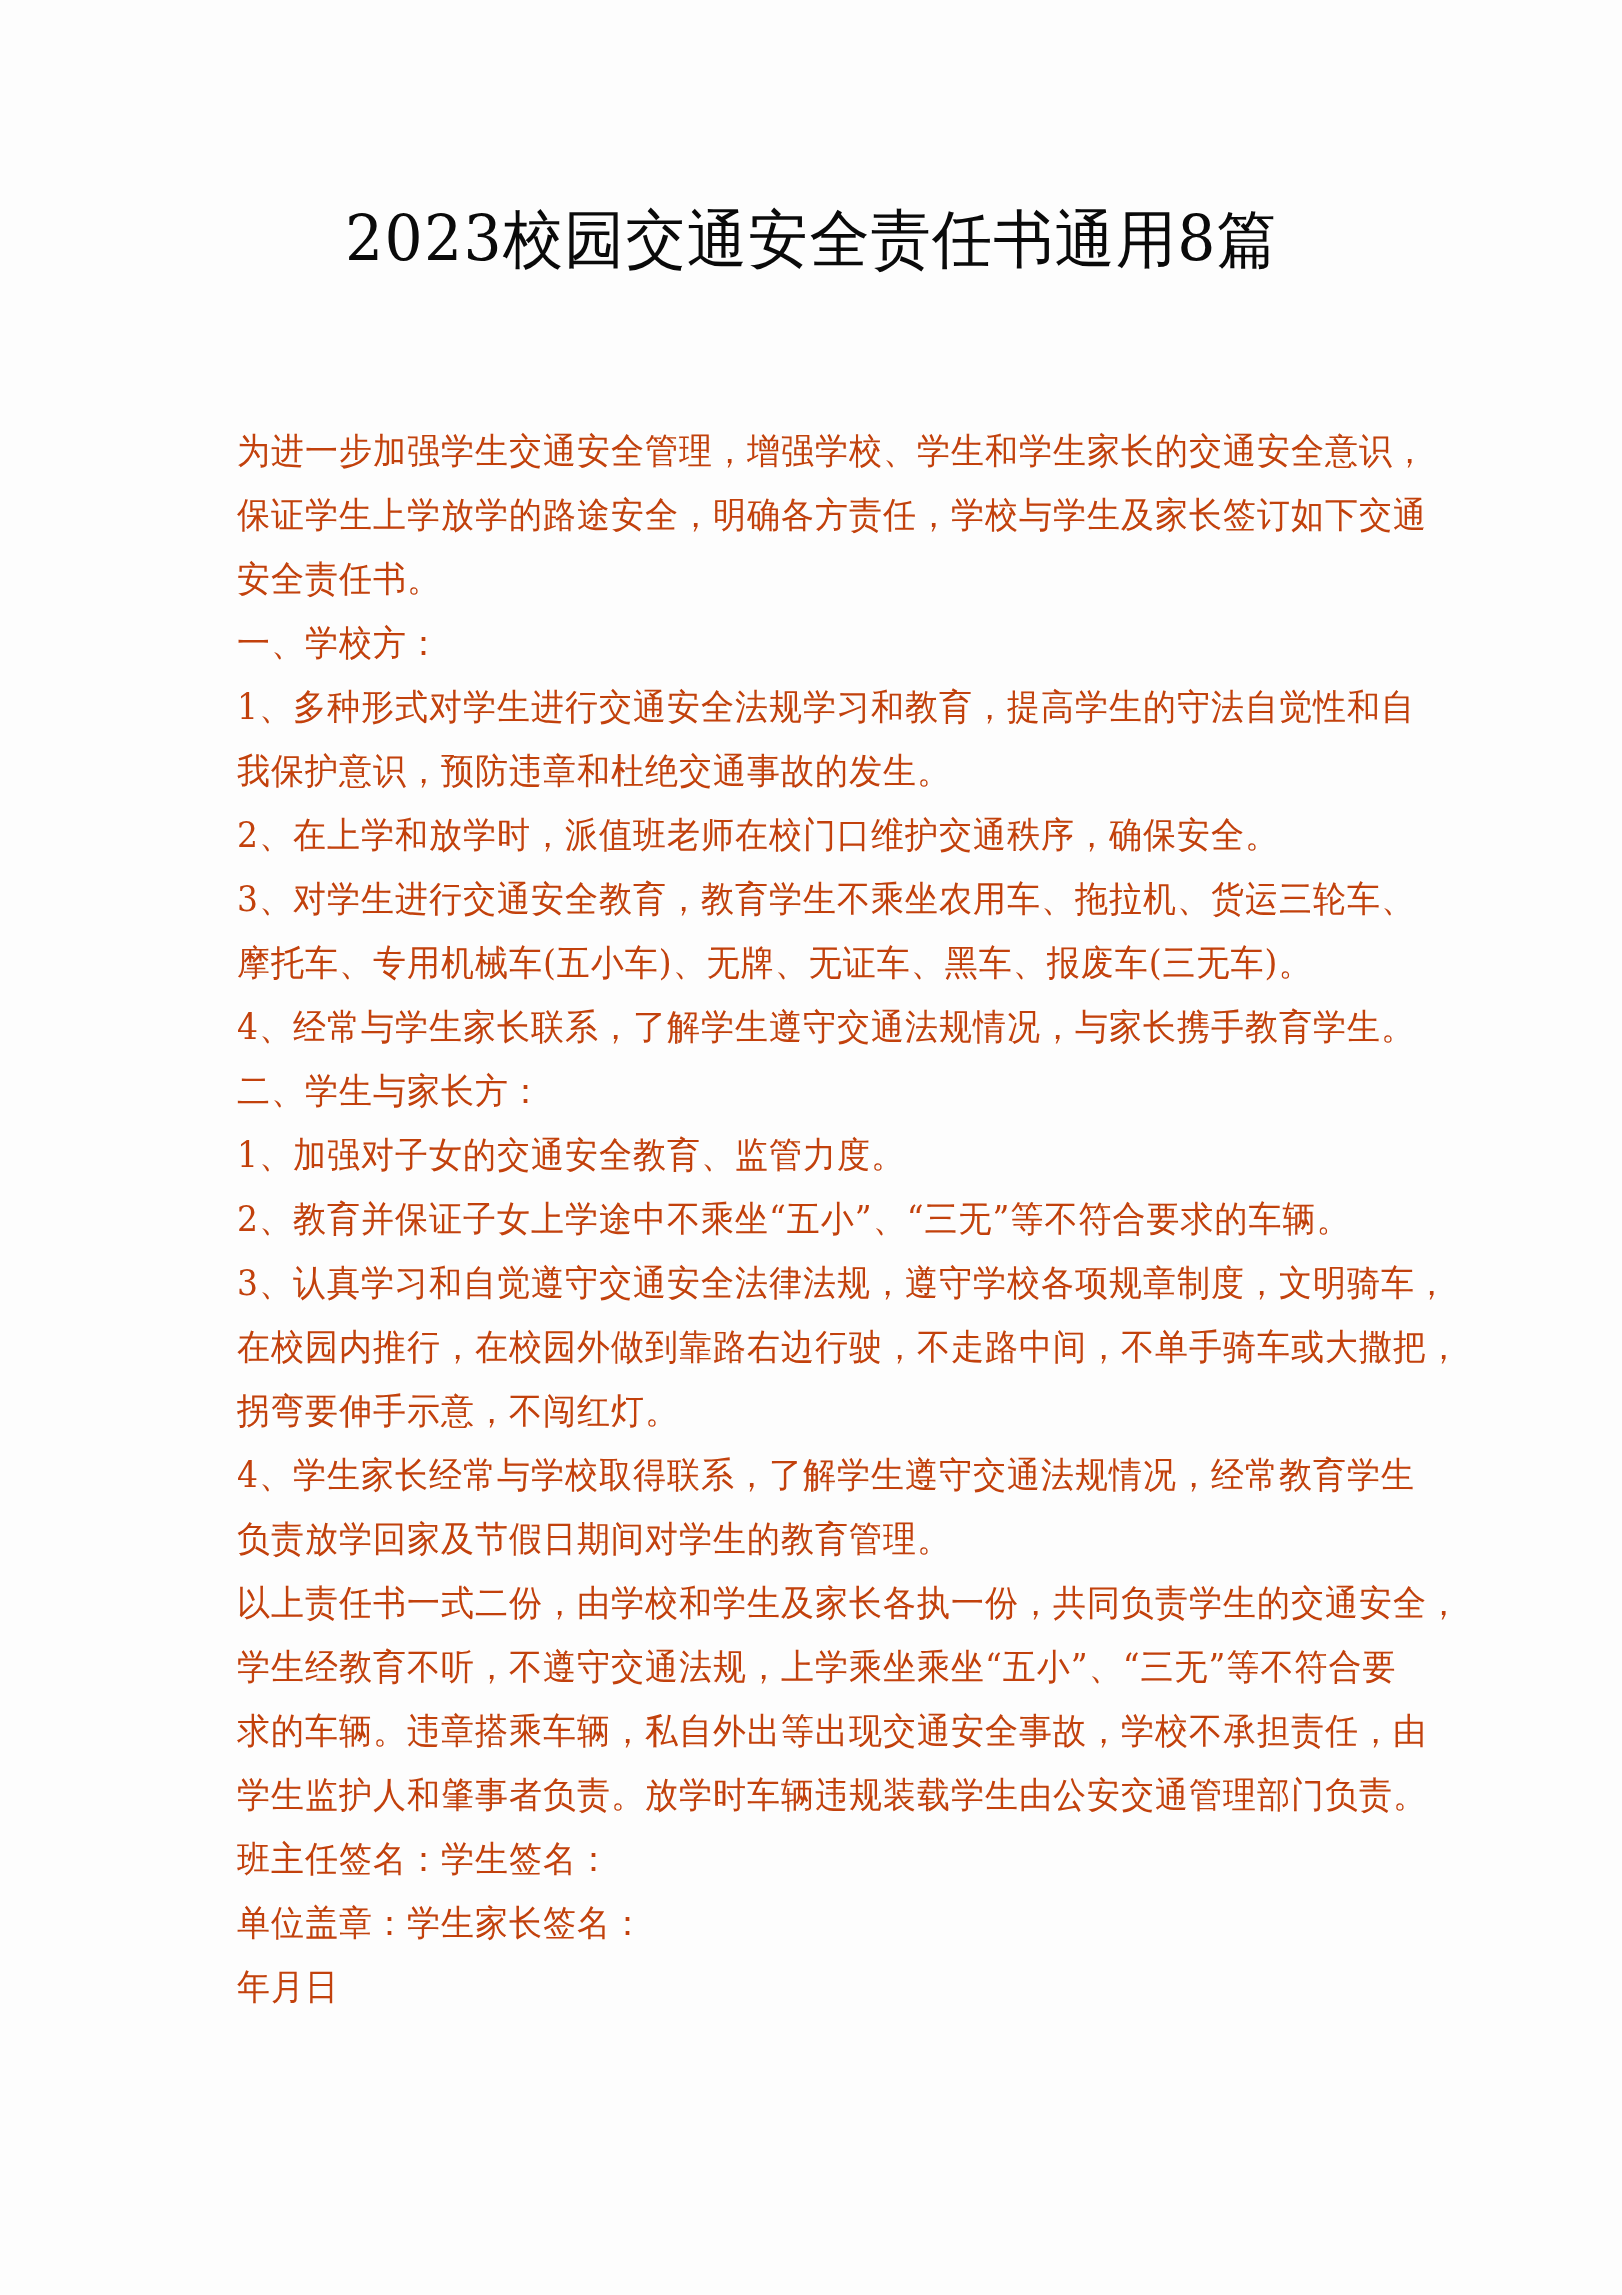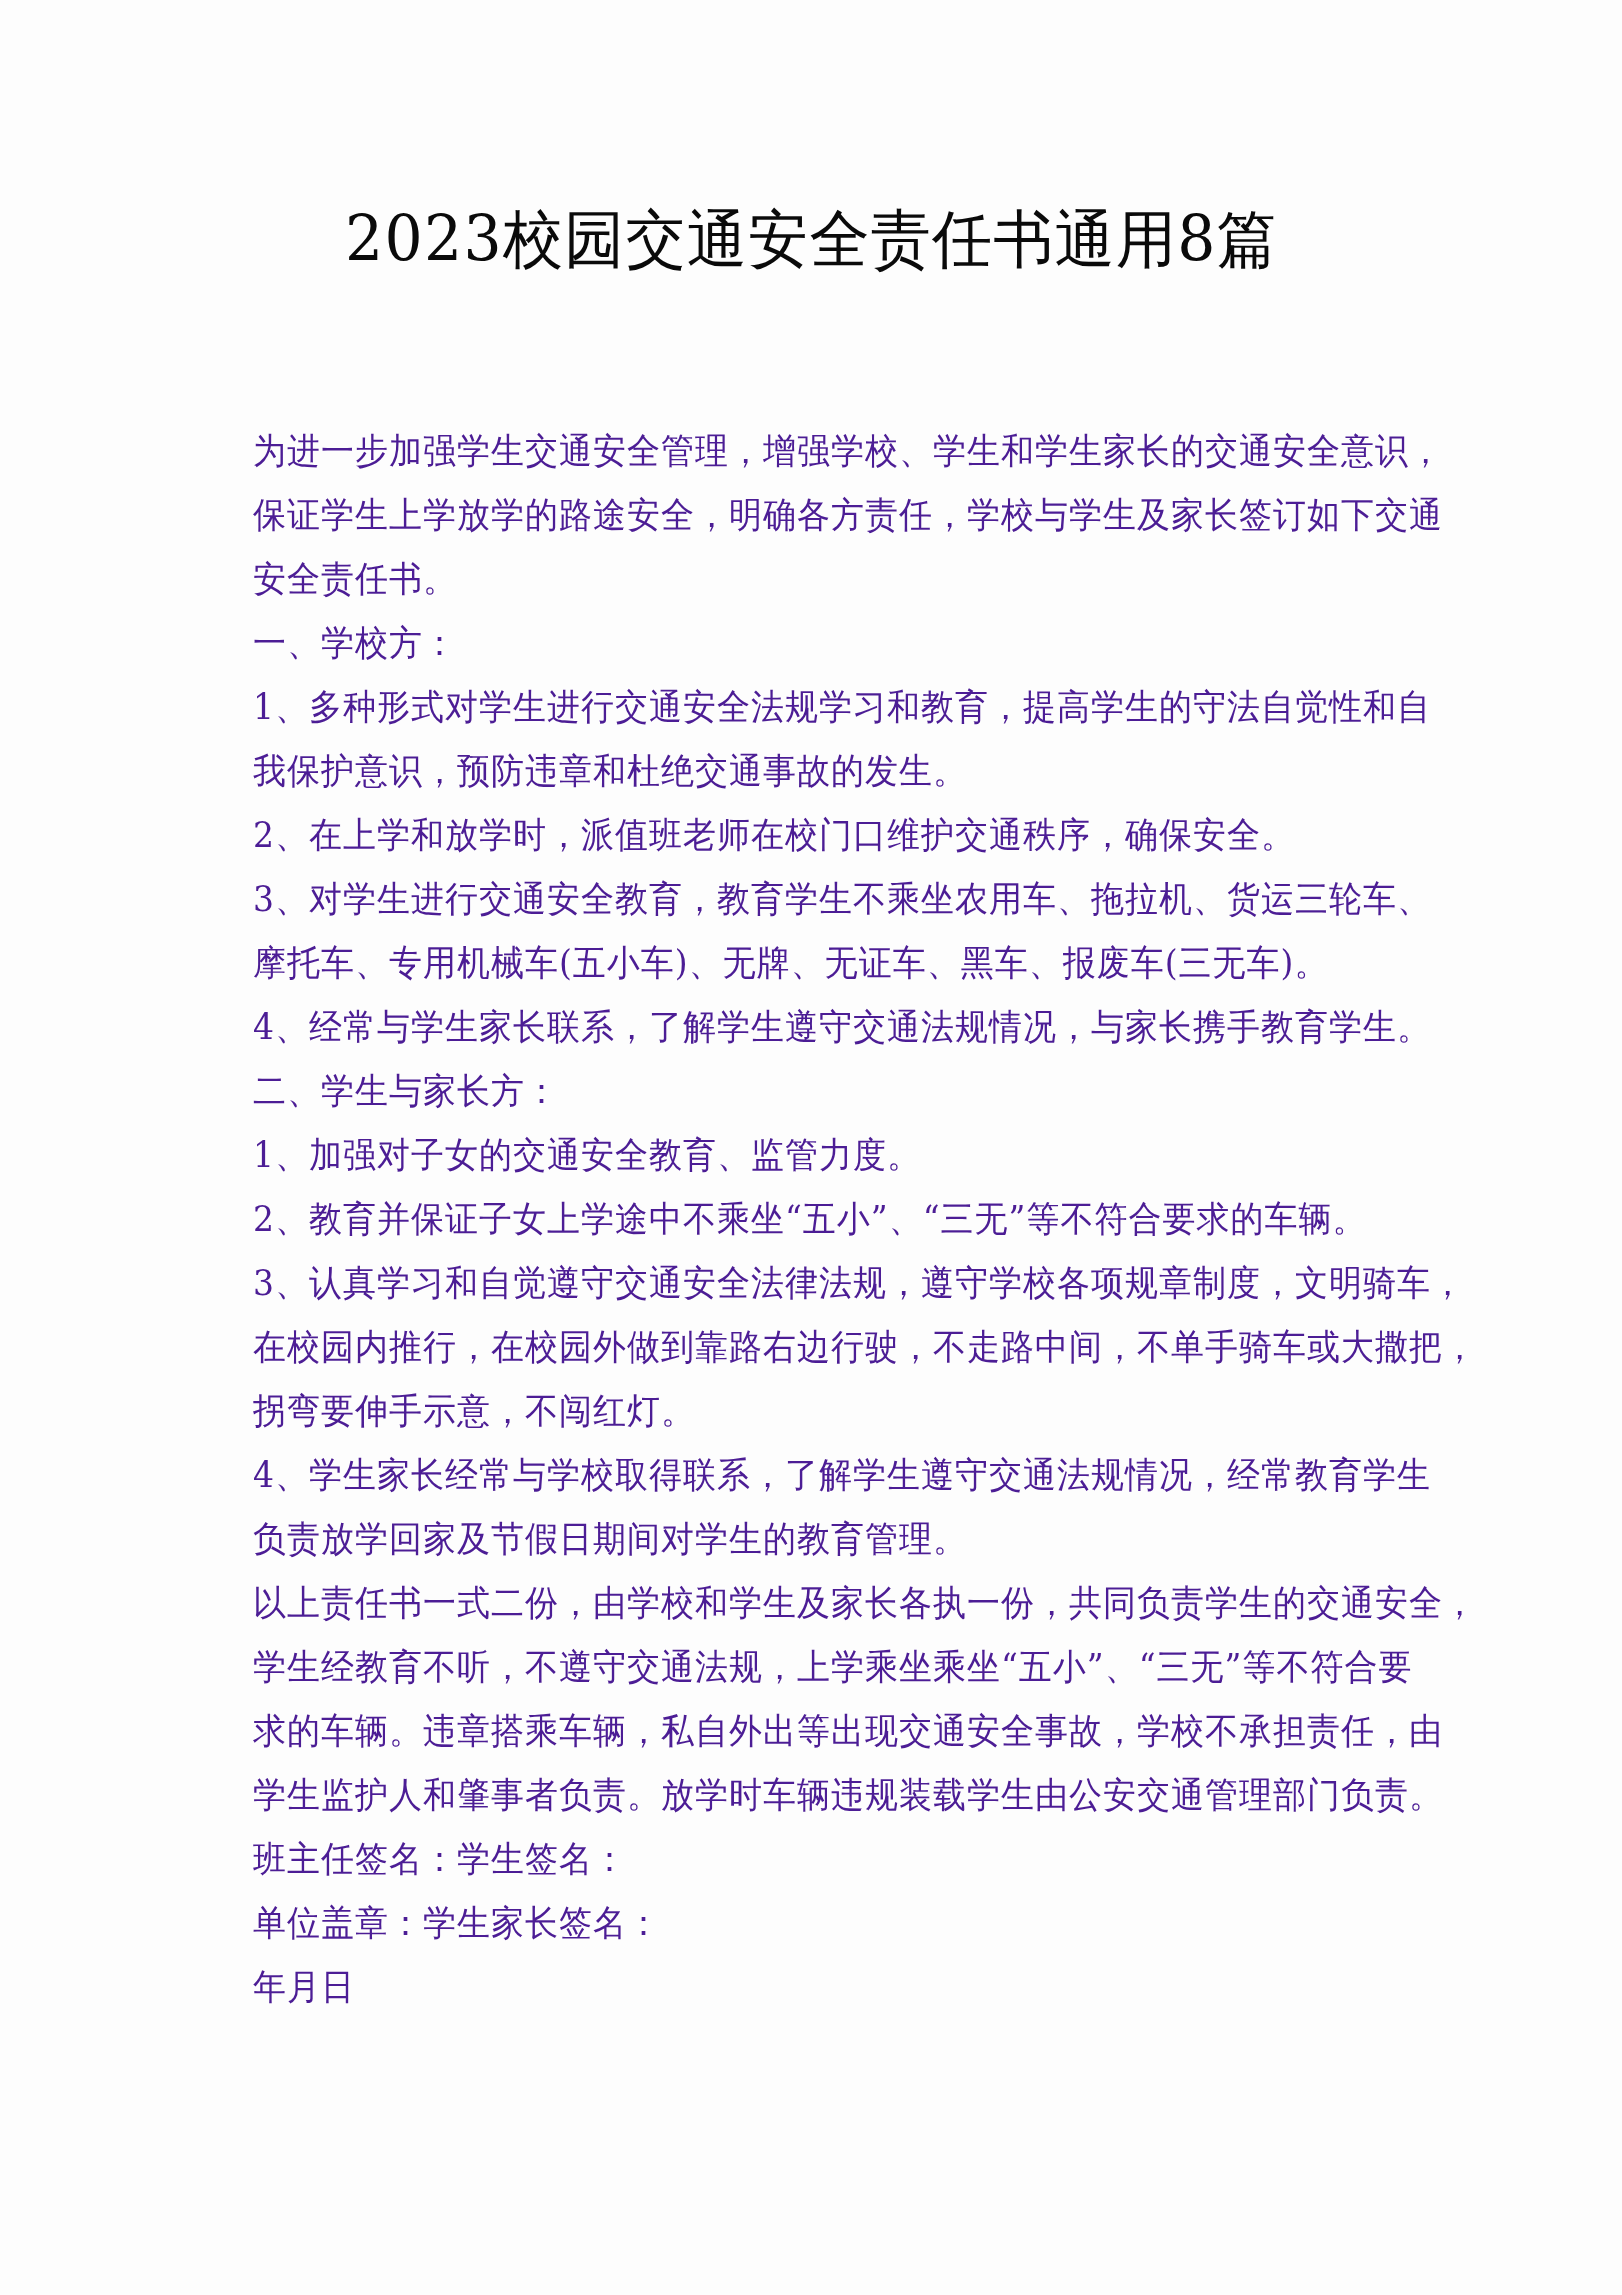--- a/index.html
+++ b/index.html
@@ -30,27 +30,27 @@
       width: 1623px;
       text-align: center;
       font-size: 60px;
       line-height: 79px;
       letter-spacing: 1.3px;
       color: #0a0a0a;
       transform: scaleY(1.05);
     }
     .body-text {
       position: absolute;
-      left: 253px;
+      left: 237px;
       top: 419px;
       width: 1152px;
       font-size: 33px;
       line-height: 64px;
       letter-spacing: 1px;
-      color: #4c1d95;
+      color: #c2410c;
     }
     .line {
       display: block;
       white-space: nowrap;
       height: 64px;
       transform-origin: left center;
       transform: scaleY(1.08);
     }
   </style>
 </head>

